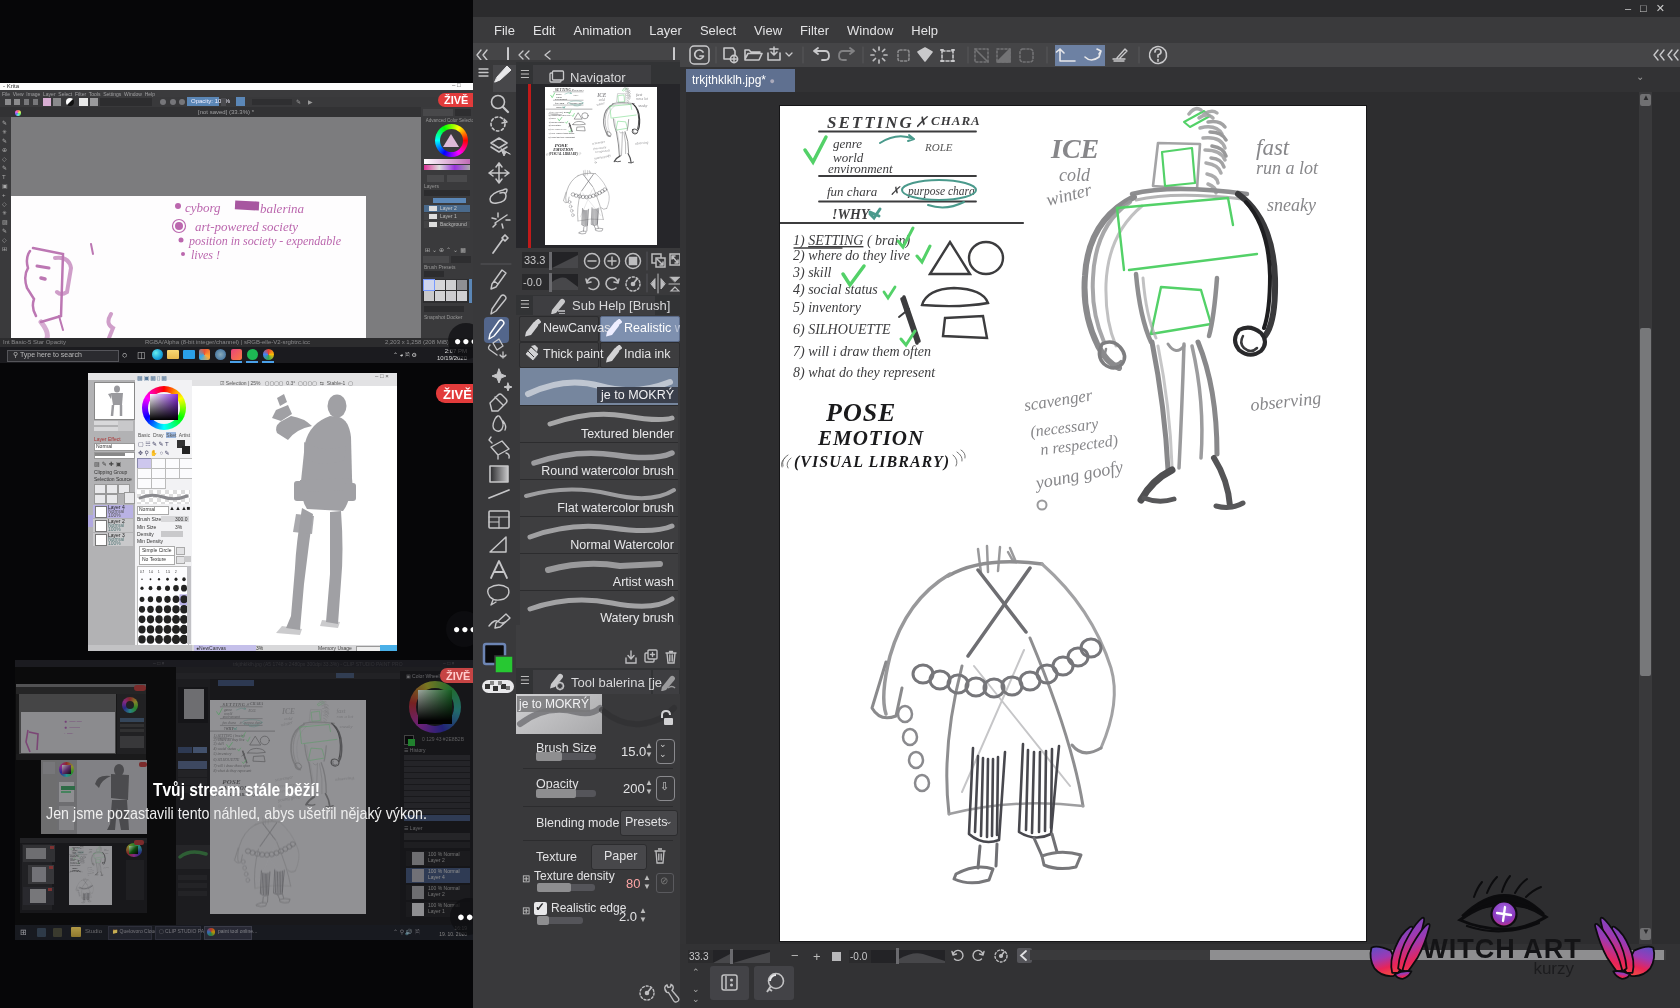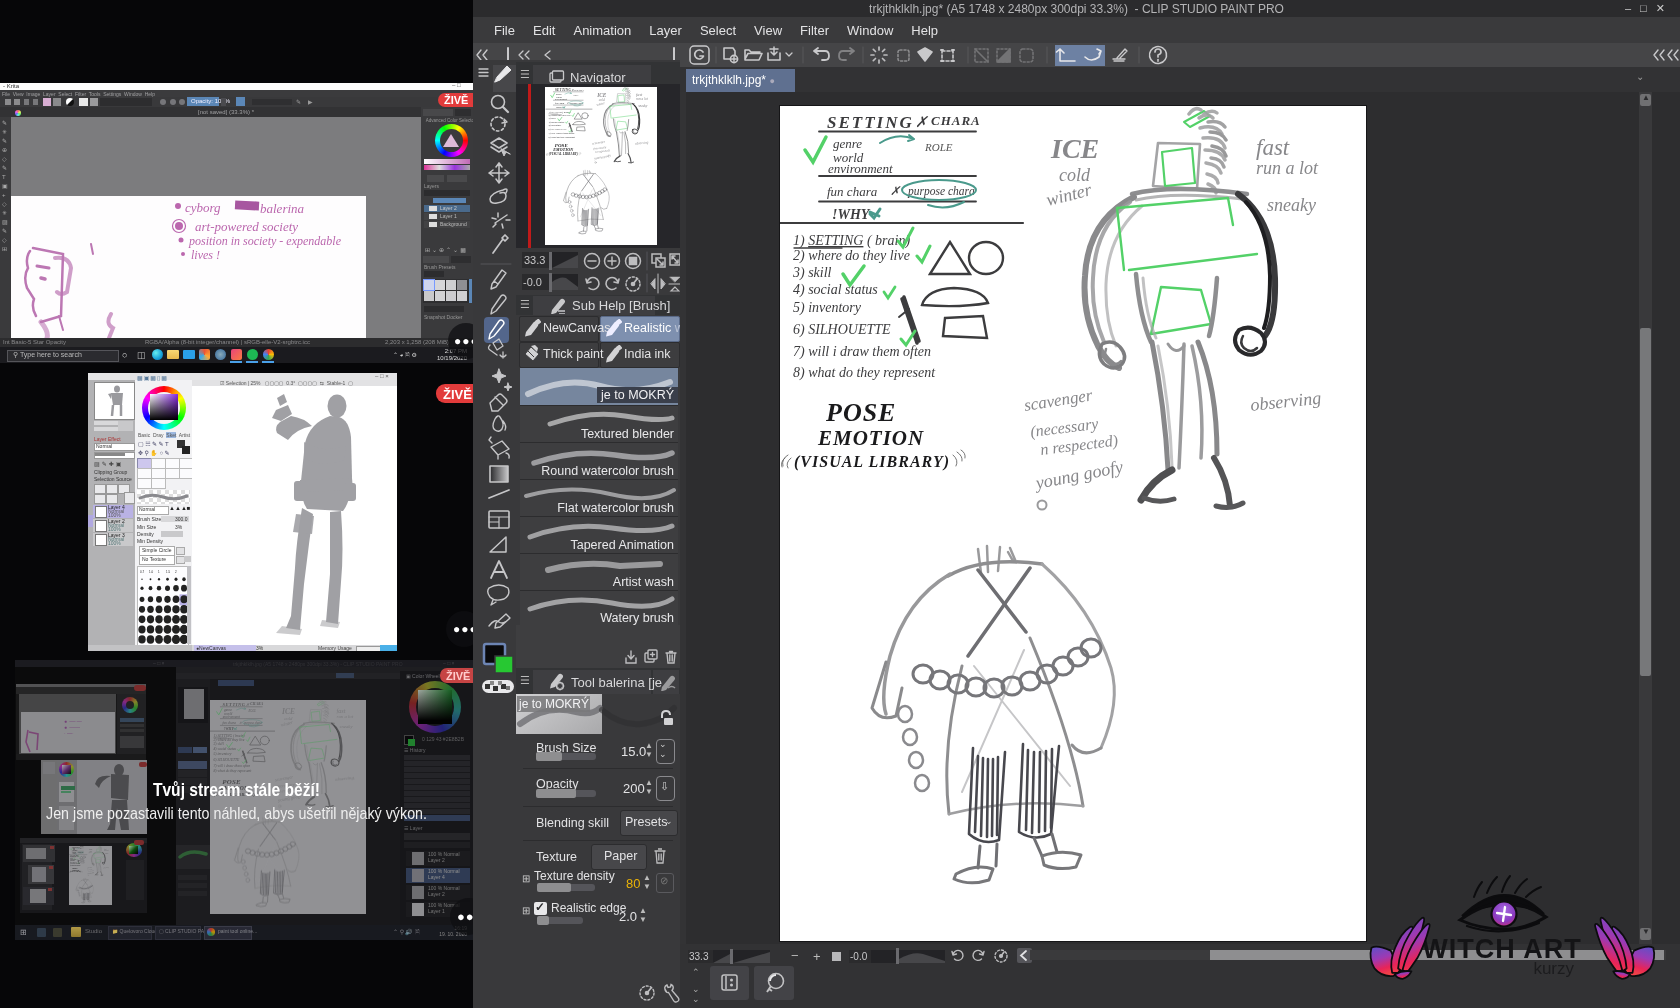--- a/index.html
+++ b/index.html
@@ -498,21 +498,20 @@
   <div class="a" style="left:450px;top:898px;width:37px;height:37px;border-radius:50%;background:rgba(15,15,18,0.75)"></div>
   <div class="tx" style="left:457px;top:909px;font-size:13px;color:#fff;letter-spacing:1px">●●●</div>
 
   <div class="tx" style="left:0;top:779px;width:473px;text-align:center;font-size:19px;font-weight:bold;color:#fff;transform:scaleX(0.82)">Tvůj stream stále běží!</div>
   <div class="tx" style="left:0;top:804px;width:473px;text-align:center;font-size:17px;color:#eee;transform:scaleX(0.84)">Jen jsme pozastavili tento náhled, abys ušetřil nějaký výkon.</div>
 </div>
 
 <div class="a" id="csp" style="left:473px;top:0;width:1207px;height:1008px;background:#2d2d2f;overflow:hidden">
 
   <div class="a" style="left:0;top:0;width:1207px;height:17px;background:#2b2b2d"></div>
-  <div class="tx" style="left:0;top:2px;width:1207px;text-align:center;font-size:12px;color:#b4b4b6">trkjthklklh.jpg* (A5 1748 x 2480px 300dpi 33.3%)&nbsp; - CLIP STUDIO PAINT PRO</div>
   <div class="tx" style="left:1152px;top:2px;font-size:11px;color:#ccc;letter-spacing:9px">–□✕</div>
 
   <div class="a" style="left:0;top:17px;width:1207px;height:26px;background:#3a3a3c"></div>
   <div class="tx" style="left:21px;top:23px;font-size:13px;color:#e2e2e4">File&nbsp;&nbsp;&nbsp;&nbsp;&nbsp;Edit&nbsp;&nbsp;&nbsp;&nbsp;&nbsp;Animation&nbsp;&nbsp;&nbsp;&nbsp;&nbsp;Layer&nbsp;&nbsp;&nbsp;&nbsp;&nbsp;Select&nbsp;&nbsp;&nbsp;&nbsp;&nbsp;View&nbsp;&nbsp;&nbsp;&nbsp;&nbsp;Filter&nbsp;&nbsp;&nbsp;&nbsp;&nbsp;Window&nbsp;&nbsp;&nbsp;&nbsp;&nbsp;Help</div>
 
   <div class="a" style="left:0;top:43px;width:1207px;height:24px;background:#454547"></div>
   <svg class="a" style="left:0;top:43px" width="1207" height="24" viewBox="0 0 1207 24">
     <g stroke="#c9c9cb" stroke-width="1.6" fill="none" stroke-linecap="round" stroke-linejoin="round">
 
       <path d="M8,7 L4,12 L8,17 M14,7 L10,12 L14,17" stroke-width="1.4"></path>
@@ -750,21 +749,21 @@
   <div class="a" style="left:47px;top:479px;width:158px;height:37px;background:#3e3e40;border-top:1px solid #2c2c2e">
     <svg width="158" height="26">
         <path d="M6,16 Q48,4 90,14 T154,10" stroke="#aeaeb0" stroke-width="4" fill="none" stroke-linecap="round" opacity="0.85"></path>
       </svg>
     <div class="tx" style="right:4px;bottom:2px;font-size:12.5px;color:#e8e8ea">Flat watercolor brush</div>
   </div>
   <div class="a" style="left:47px;top:516px;width:158px;height:37px;background:#3e3e40;border-top:1px solid #2c2c2e">
     <svg width="158" height="26">
         <path d="M10,20 Q50,5 92,11 T152,9" stroke="#b2b2b4" stroke-width="5" fill="none" stroke-linecap="round" opacity="0.85"></path>
       </svg>
-    <div class="tx" style="right:4px;bottom:2px;font-size:12.5px;color:#e8e8ea">Tapered Animation</div>
+    <div class="tx" style="right:4px;bottom:2px;font-size:12.5px;color:#e8e8ea">Normal Watercolor</div>
   </div>
   <div class="a" style="left:47px;top:553px;width:158px;height:37px;background:#3e3e40;border-top:1px solid #2c2c2e">
     <svg width="158" height="26">
         <path d="M28,16 Q65,6 100,12 L140,10" stroke="#b8b8ba" stroke-width="6" fill="none" stroke-linecap="round" opacity="0.75"></path>
       </svg>
     <div class="tx" style="right:4px;bottom:2px;font-size:12.5px;color:#e8e8ea">Artist wash</div>
   </div>
   <div class="a" style="left:47px;top:590px;width:158px;height:36px;background:#3e3e40;border-top:1px solid #2c2c2e">
     <svg width="158" height="26">
         <path d="M10,18 Q50,4 92,12 T152,8" stroke="#b4b4b6" stroke-width="5" fill="none" stroke-linecap="round" opacity="0.85"></path>
@@ -818,38 +817,38 @@
   <div class="tx" style="left:186px;top:739px;font-size:9px;color:#ccc">⌄<br>⌄</div>
   <div class="a" style="left:50px;top:768px;width:150px;height:1px;background:#2c2c2e"></div>
   <div class="tx" style="left:63px;top:777px;font-size:12.5px;color:#e2e2e4">Opacity</div>
   <div class="a" style="left:63px;top:790px;width:60px;height:7px;background:#55555a;border-radius:3px"></div>
   <div class="a" style="left:63px;top:789px;width:40px;height:9px;background:#8e8e90;border-radius:2px"></div>
   <div class="tx" style="left:150px;top:781px;font-size:13px;color:#e2e2e4">200</div>
   <div class="tx" style="left:172px;top:778px;font-size:8px;color:#bbb">▲<br>▼</div>
   <div class="a" style="left:183px;top:776px;width:17px;height:23px;border:1.5px solid #8a8a8e;border-radius:4px"></div>
   <div class="tx" style="left:187px;top:780px;font-size:11px;color:#ccc">⇩</div>
   <div class="a" style="left:50px;top:806px;width:150px;height:1px;background:#2c2c2e"></div>
-  <div class="tx" style="left:63px;top:816px;font-size:12.5px;color:#e2e2e4">Blending skill</div>
+  <div class="tx" style="left:63px;top:816px;font-size:12.5px;color:#e2e2e4">Blending mode</div>
   <div class="a" style="left:147px;top:810px;width:56px;height:24px;background:#47474a;border:1px solid #2c2c2e;border-radius:3px"></div>
   <div class="tx" style="left:152px;top:815px;font-size:12.5px;color:#e2e2e4">Presets</div>
   <div class="tx" style="left:192px;top:816px;font-size:9px;color:#ccc">⌄</div>
   <div class="a" style="left:50px;top:840px;width:150px;height:1px;background:#2c2c2e"></div>
   <div class="tx" style="left:63px;top:850px;font-size:12.5px;color:#e2e2e4">Texture</div>
   <div class="a" style="left:118px;top:844px;width:54px;height:24px;background:#47474a;border:1px solid #2c2c2e;border-radius:3px"></div>
   <div class="tx" style="left:131px;top:849px;font-size:12.5px;color:#e2e2e4">Paper</div>
   <svg class="a" style="left:179px;top:847px" width="16" height="18">
       <g stroke="#bdbdbf" stroke-width="1.3" fill="none">
         <path d="M4,4 L12,4 L11,16 L5,16 Z M2.5,4 l11,0 M6,2 l4,0 M6.8,6.5 l0,7 M9.2,6.5 l0,7"></path>
       </g>
     </svg>
   <div class="tx" style="left:49px;top:873px;font-size:10px;color:#ccc">⊞</div>
   <div class="tx" style="left:61px;top:869px;font-size:12px;color:#e2e2e4">Texture density</div>
   <div class="a" style="left:64px;top:884px;width:58px;height:7px;background:#55555a;border-radius:3px"></div>
   <div class="a" style="left:64px;top:883px;width:34px;height:9px;background:#8e8e90;border-radius:2px"></div>
-  <div class="tx" style="left:153px;top:876px;font-size:13px;color:#eab308">80</div>
+  <div class="tx" style="left:153px;top:876px;font-size:13px;color:#fca5a5">80</div>
   <div class="tx" style="left:170px;top:873px;font-size:8px;color:#bbb">▲<br>▼</div>
   <div class="a" style="left:183px;top:873px;width:16px;height:18px;border:1.5px solid #5a5a5e;border-radius:3px"></div>
   <div class="tx" style="left:187px;top:875px;font-size:10px;color:#777">⊘</div>
   <div class="tx" style="left:49px;top:905px;font-size:10px;color:#ccc">⊞</div>
   <div class="a" style="left:61px;top:902px;width:13px;height:13px;background:#e8e8ea;border-radius:2px"></div>
   <div class="tx" style="left:62px;top:900px;font-size:12px;color:#2a2a2c;font-weight:bold">✓</div>
   <div class="tx" style="left:78px;top:901px;font-size:12px;color:#e2e2e4">Realistic edge</div>
   <div class="a" style="left:64px;top:917px;width:46px;height:7px;background:#55555a;border-radius:3px"></div>
   <div class="a" style="left:64px;top:916px;width:12px;height:9px;background:#8e8e90;border-radius:2px"></div>
   <div class="tx" style="left:146px;top:909px;font-size:13px;color:#e2e2e4">2.0</div>

